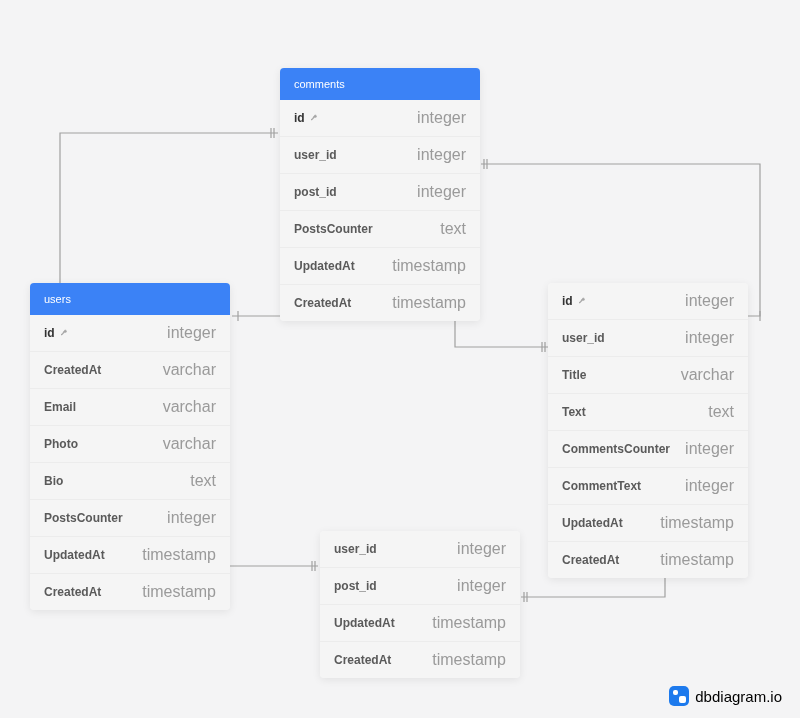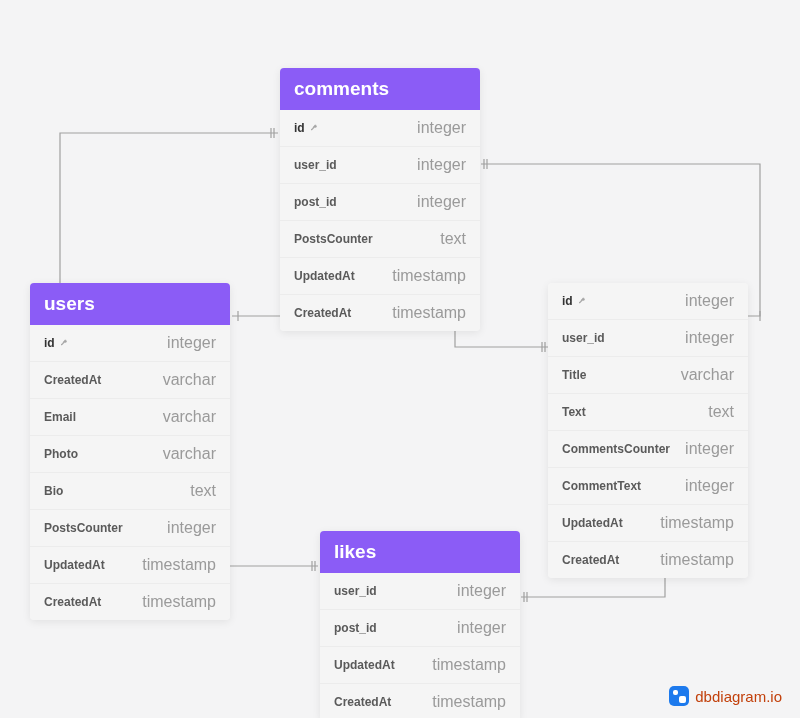--- a/index.html
+++ b/index.html
@@ -18,24 +18,24 @@
 }
 .table {
   position: absolute;
   background: #f5f5f5;
   border-radius: 4px;
   box-shadow: 0 2px 8px rgba(0,0,0,0.08);
   width: 200px;
   overflow: hidden;
 }
 .table-header {
-  background: #8b5cf6;
+  background: #3b82f6;
   color: #fff;
-  font-size: 19px;
-  font-weight: 700;
+  font-size: 11px;
+  font-weight: 400;
   padding: 10px 14px;
 }
 .table-row {
   display: flex;
   justify-content: space-between;
   align-items: center;
   padding: 9px 14px;
   font-size: 12px;
   border-bottom: 1px solid #ececec;
   background: #f5f5f5;
@@ -68,21 +68,21 @@
   height: 718px;
   pointer-events: none;
 }
 .watermark {
   position: absolute;
   bottom: 12px;
   right: 18px;
   display: flex;
   align-items: center;
   gap: 6px;
-  color: #c2410c;
+  color: #000000;
   font-size: 15px;
   font-weight: 500;
 }
 .wm-logo {
   width: 20px;
   height: 20px;
   background: #1d7aed;
   border-radius: 5px;
   position: relative;
 }
@@ -234,21 +234,20 @@
         <span class="col-name">UpdatedAt</span>
         <span class="col-type">timestamp</span>
       </div>
       <div class="table-row">
         <span class="col-name">CreatedAt</span>
         <span class="col-type">timestamp</span>
       </div>
     </div>
 
 <div class="table" style="left:320px; top:531px;">
-  <div class="table-header">likes</div>
 <div class="table-row">
         <span class="col-name">user_id</span>
         <span class="col-type">integer</span>
       </div>
       <div class="table-row">
         <span class="col-name">post_id</span>
         <span class="col-type">integer</span>
       </div>
       <div class="table-row">
         <span class="col-name">UpdatedAt</span>

